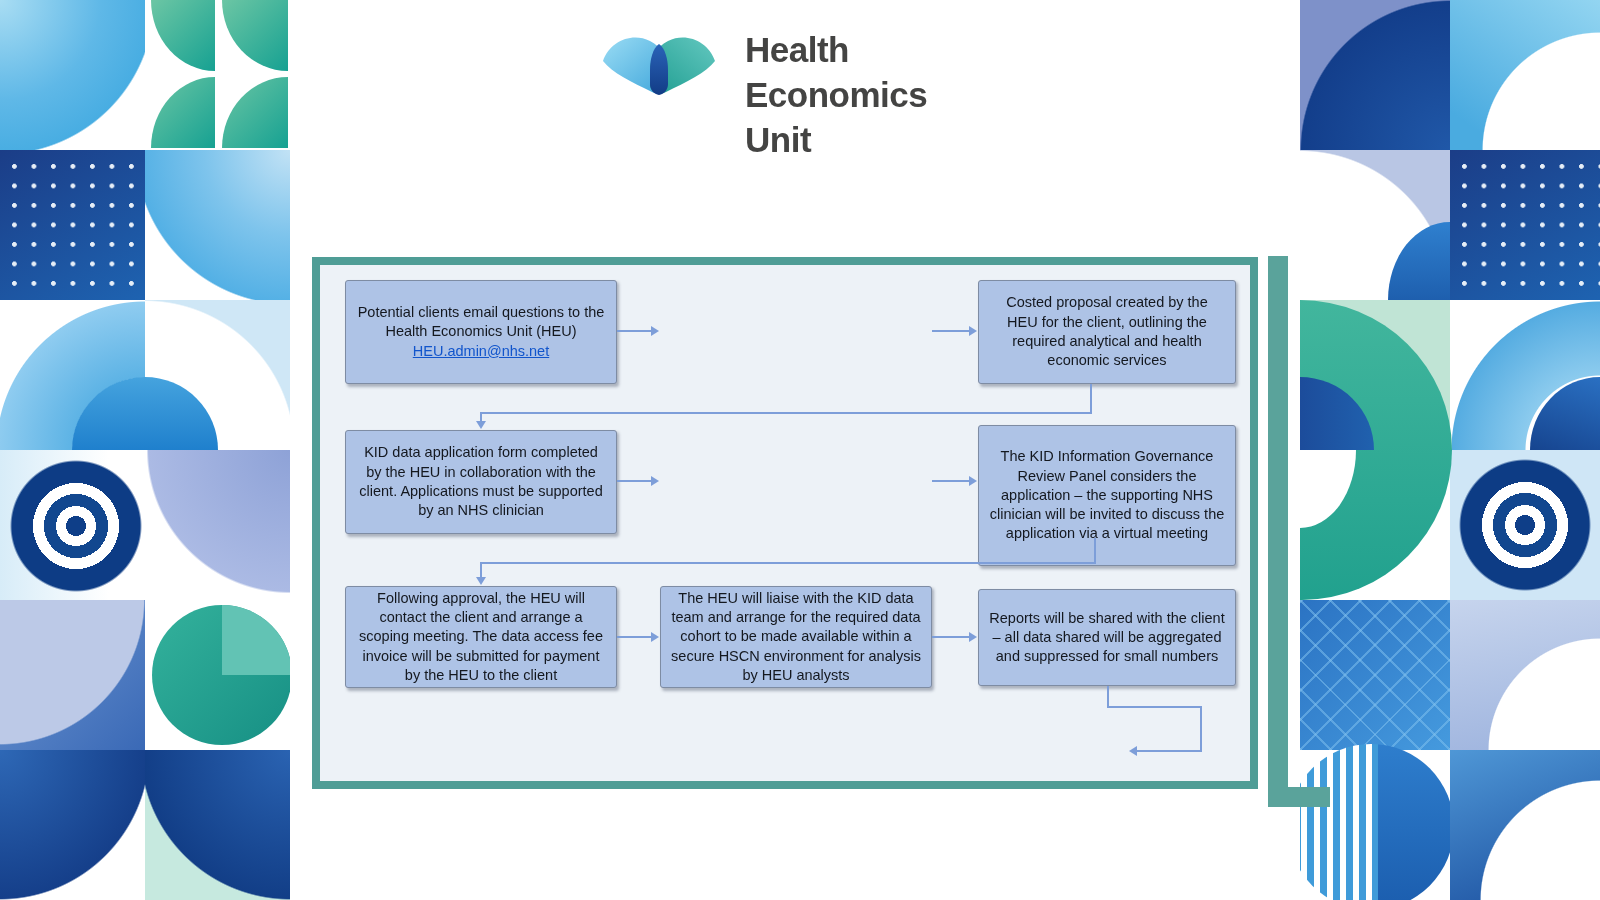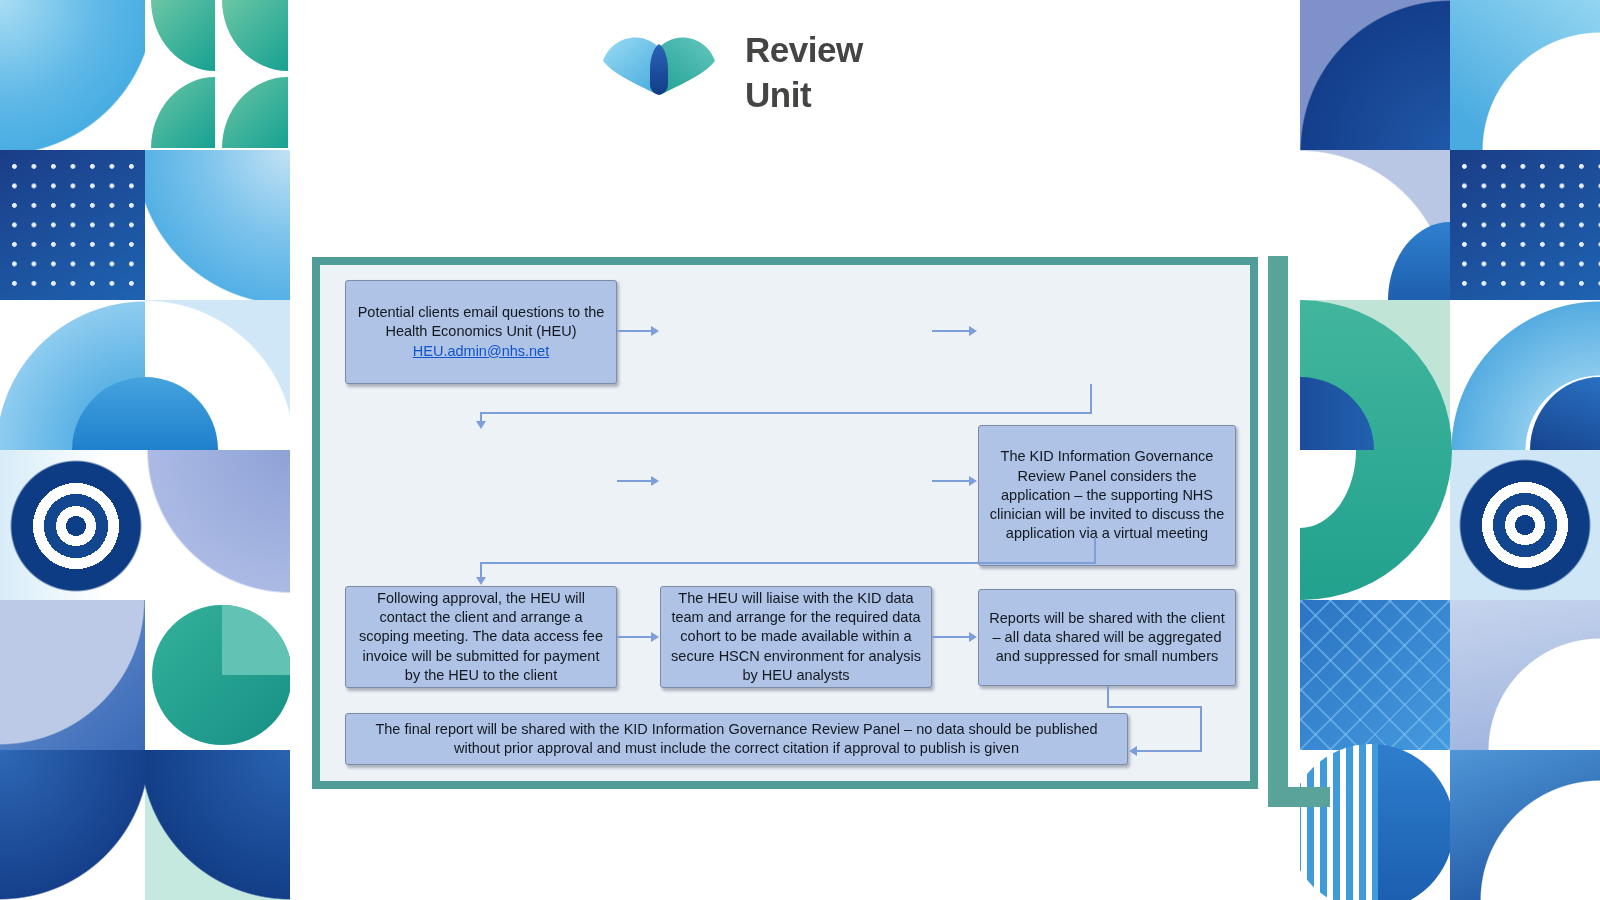--- a/index.html
+++ b/index.html
@@ -126,49 +126,53 @@
         <linearGradient id="gov" x1="0" y1="0" x2="0" y2="1">
             <stop offset="0" stop-color="#2a63b8"></stop>
             <stop offset="1" stop-color="#123c86"></stop>
           </linearGradient>
       </defs>
       <path fill="url(#gwl)" d="M3,27 C10,7 32,-2 50,7 C62,13 68,25 68,36 L68,50 C68,59 60,62 52,58 C32,48 12,39 3,27 Z"></path>
       <path fill="url(#gwr)" d="M115,27 C108,7 86,-2 68,7 C56,13 50,25 50,36 L50,50 C50,59 58,62 66,58 C86,48 106,39 115,27 Z"></path>
       <path fill="url(#gov)" d="M59,10 C65,14 68,25 68,36 L68,50 C68,56 64,60 59,61 C54,60 50,56 50,50 L50,36 C50,25 53,14 59,10 Z"></path>
     </svg>
     <div class="logo-text">
-      <div>Review</div>
+      <div>Health</div>
+      <div>Economics</div>
       <div>Unit</div>
     </div>
   </div>
 
   <div class="panel"></div>
 
   <div class="box" style="left:345px;top:280px;width:272px;height:104px">
     <span>Potential clients email questions to the Health Economics Unit (HEU)</span>
     <a class="email" href="#">HEU.admin@nhs.net</a>
   </div>
-
+  <div class="box" style="left:978px;top:280px;width:258px;height:104px">
+    <span>Costed proposal created by the HEU for the client, outlining the required analytical and health economic services</span>
+  </div>
+
+  <div class="box" style="left:345px;top:430px;width:272px;height:104px">
+    <span>KID data application form completed by the HEU in collaboration with the client. Applications must be supported by an NHS clinician</span>
+  </div>
   <div class="box" style="left:978px;top:425px;width:258px;height:141px">
     <span>The KID Information Governance Review Panel considers the application – the supporting NHS clinician will be invited to discuss the application via a virtual meeting</span>
   </div>
 
   <div class="box" style="left:345px;top:586px;width:272px;height:102px">
     <span>Following approval, the HEU will contact the client and arrange a scoping meeting. The data access fee invoice will be submitted for payment by the HEU to the client</span>
   </div>
   <div class="box" style="left:660px;top:586px;width:272px;height:102px">
     <span>The HEU will liaise with the KID data team and arrange for the required data cohort to be made available within a secure HSCN environment for analysis by HEU analysts</span>
   </div>
   <div class="box" style="left:978px;top:589px;width:258px;height:97px">
     <span>Reports will be shared with the client – all data shared will be aggregated and suppressed for small numbers</span>
   </div>
 
-  <div class="box" style="left:345px;top:713px;width:783px;height:52px">
-    <span>The final report will be shared with the KID Information Governance Review Panel – no data should be published without prior approval and must include the correct citation if approval to publish is given</span>
-  </div>
 
   <div class="hline" style="left:617px;top:330px;width:35px"></div>
   <div class="ah ah-right" style="left:651px;top:326px"></div>
   <div class="hline" style="left:932px;top:330px;width:38px"></div>
   <div class="ah ah-right" style="left:969px;top:326px"></div>
 
   <div class="hline" style="left:617px;top:480px;width:35px"></div>
   <div class="ah ah-right" style="left:651px;top:476px"></div>
   <div class="hline" style="left:932px;top:480px;width:38px"></div>
   <div class="ah ah-right" style="left:969px;top:476px"></div>

